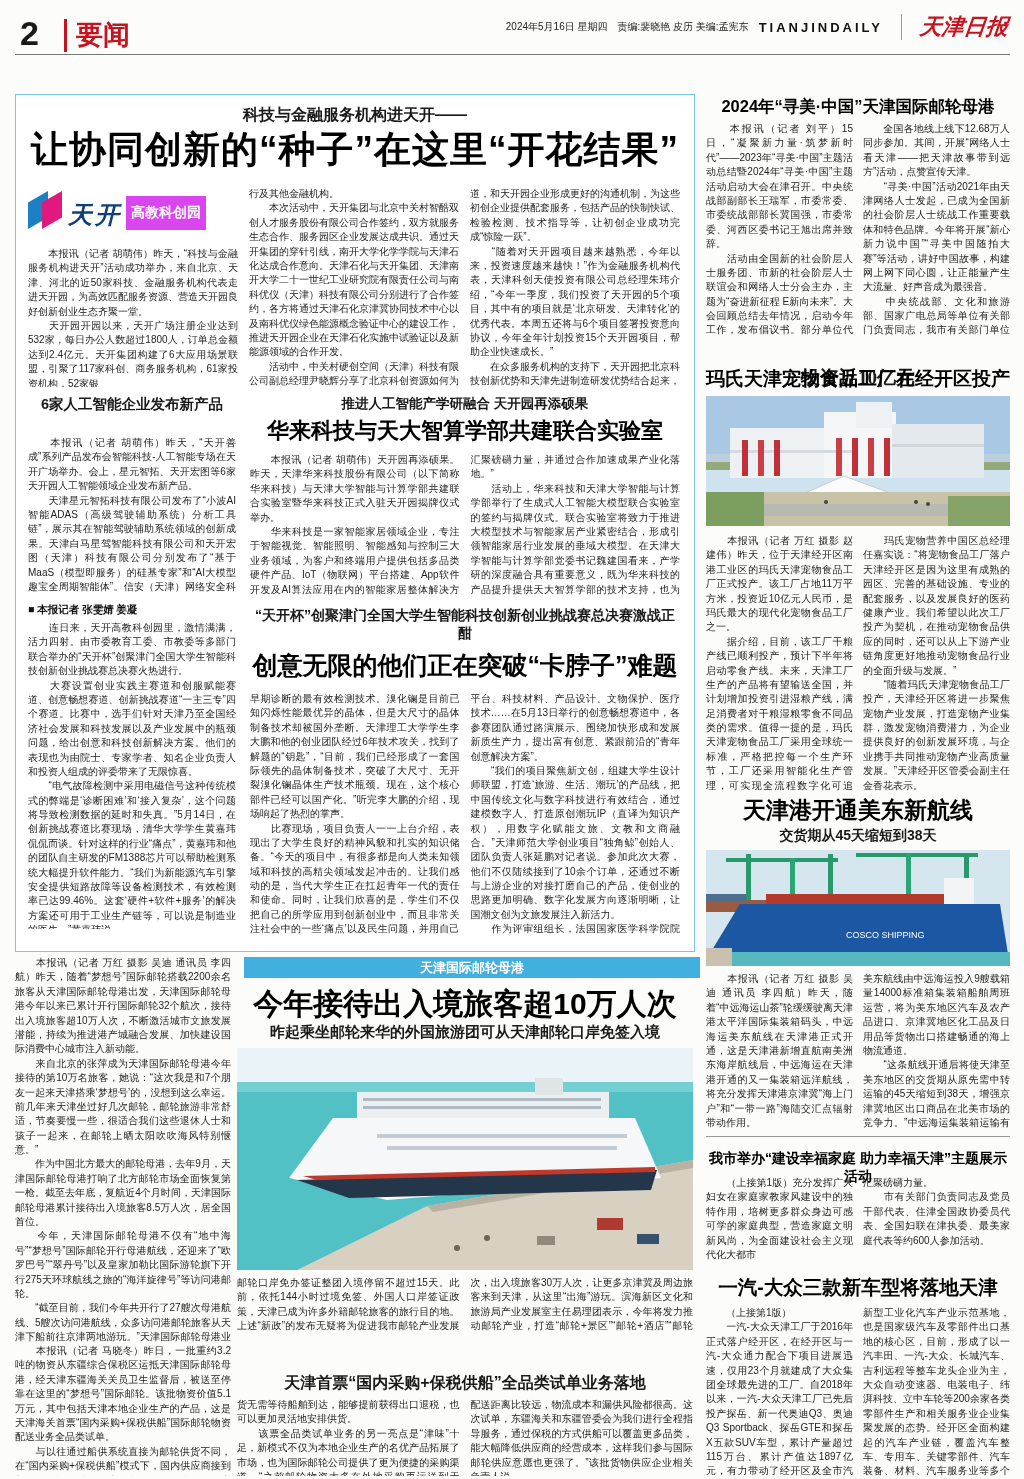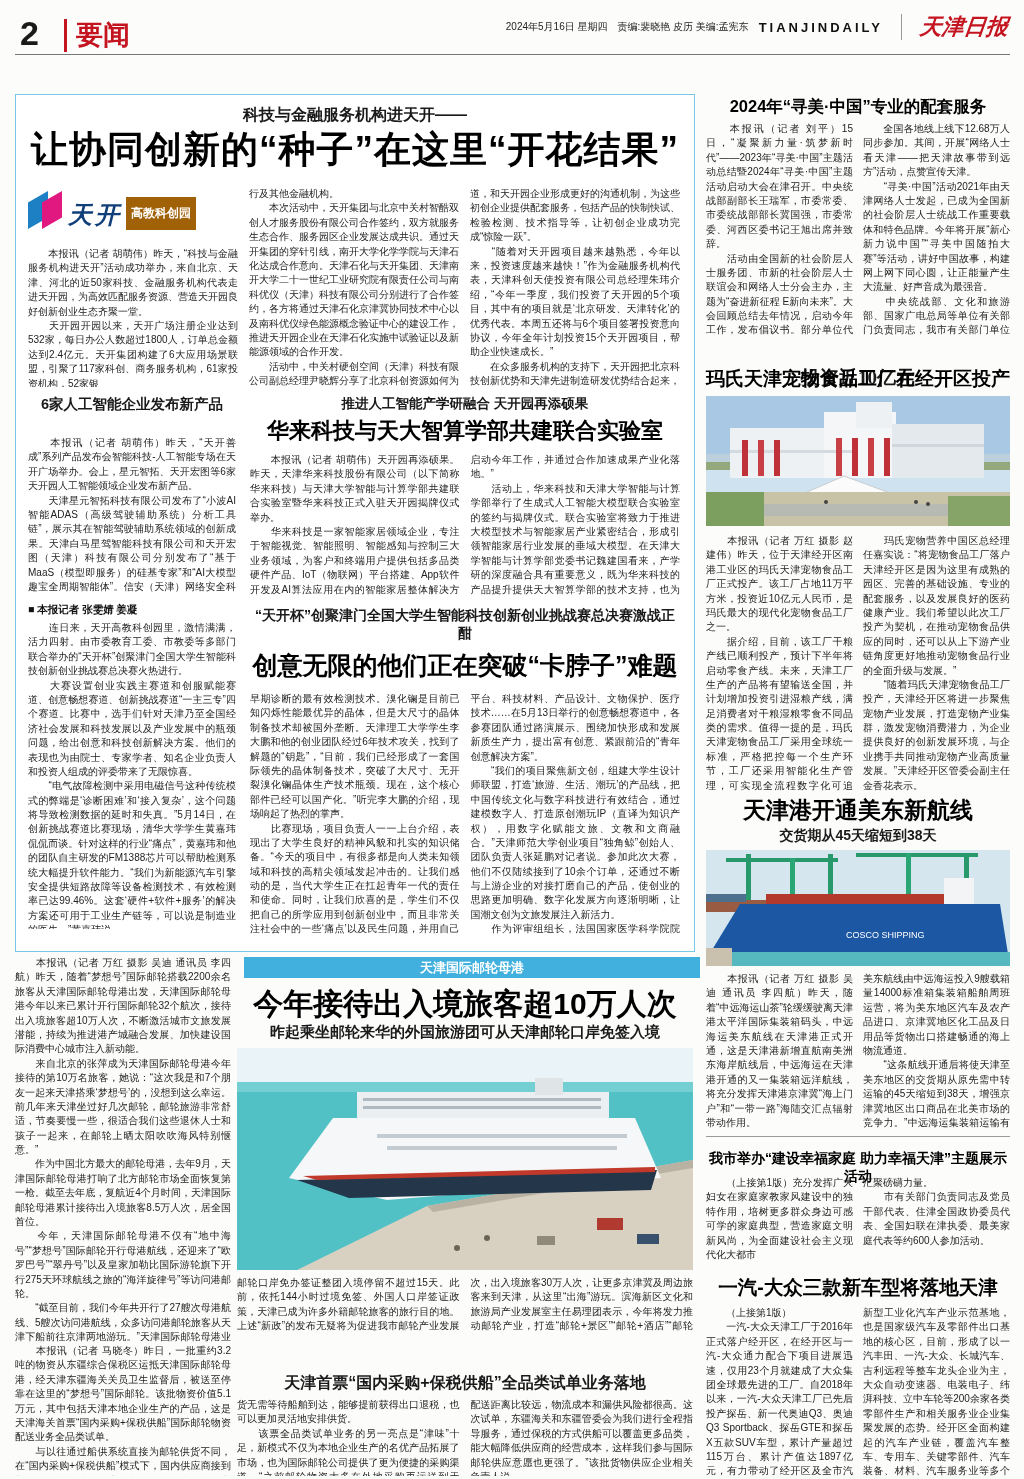--- a/index.html
+++ b/index.html
@@ -9,21 +9,21 @@
   .ctr{text-align:center;}
   .serif{font-family:"Liberation Serif","DejaVu Serif",serif;}
   .body{font-size:10px;line-height:1.44;text-align:justify;overflow:hidden;color:#222;}
   .para{margin:0;}
   .flex{display:flex;gap:11px;}
   .flex>div{flex:1;min-width:0;}
   .rule{background:#777;height:1px;}
   .kicker{font-weight:bold;}
   .bigh{font-weight:900;color:#000;}
   .byline{font-weight:bold;font-size:10.5px;color:#111;margin-bottom:4px;}
-  .logo-suffix{background:#a16207;color:#fff;font-size:12px;font-weight:bold;padding:8px 5px;display:inline-block;vertical-align:6px;}
+  .logo-suffix{background:#d946ef;color:#fff;font-size:14px;font-weight:bold;padding:8px 5px;display:inline-block;vertical-align:6px;}
   .logo-cn{font-size:24px;font-weight:900;color:#0f3e78;font-style:italic;letter-spacing:3px;margin:0 4px 0 6px;}
   .lm{display:inline-block;width:20px;height:38px;vertical-align:-6px;}
   .lm1{background:#1d7fc4;clip-path:polygon(0 30%,100% 0,100% 70%,0 100%);}
   .lm2{background:#e0187f;clip-path:polygon(0 30%,100% 0,100% 70%,0 100%);margin-left:-6px;}
   .banner{background:#42b0de;color:#fff;font-weight:bold;font-size:13px;line-height:21px;text-align:center;}
   .masthead-cn{color:#c41420;font-weight:900;font-style:italic;font-size:22px;transform:skewX(-6deg);display:inline-block;}
   .vbar{display:inline-block;width:1px;height:26px;background:#999;vertical-align:middle;margin:0 8px;}
 </style>
 </head>
 <body>
@@ -80,21 +80,21 @@
 
     <div class="abs" style="left:234px;top:300px;width:430px;height:200px;overflow:hidden;">
       <div class="ctr kicker" style="font-size:13.5px;">推进人工智能产学研融合 天开园再添硕果</div>
       <div class="ctr bigh" style="font-size:22px;margin:3px 0 7px;">华来科技与天大智算学部共建联合实验室</div>
       <div class="flex" style="height:150px;">
         <div class="body">
             <p class="para">　　本报讯（记者 胡萌伟）天开园再添硕果。昨天，天津华来科技股份有限公司（以下简称华来科技）与天津大学智能与计算学部共建联合实验室暨华来科技正式入驻天开园揭牌仪式举办。</p>
             <p class="para">　　华来科技是一家智能家居领域企业，专注于智能视觉、智能照明、智能感知与控制三大业务领域，为客户和终端用户提供包括多品类硬件产品、IoT（物联网）平台搭建、App软件开发及AI算法应用在内的智能家居整体解决方案。</p>
           </div>
         <div class="body">
-            <p class="para">启动今年工作，并通过合作加速成果产业化落地。”</p>
+            <p class="para">汇聚磅礴力量，并通过合作加速成果产业化落地。”</p>
             <p class="para">　　活动上，华来科技和天津大学智能与计算学部举行了生成式人工智能大模型联合实验室的签约与揭牌仪式。联合实验室将致力于推进大模型技术与智能家居产业紧密结合，形成引领智能家居行业发展的垂域大模型。在天津大学智能与计算学部党委书记魏建国看来，产学研的深度融合具有重要意义，既为华来科技的产品提升提供天大智算学部的技术支持，也为学部的科研提供真实广阔的场景。</p>
           </div>
       </div>
     </div>
 
     <div class="abs" style="left:12px;top:508px;width:208px;height:334px;overflow:hidden;">
       <div class="byline">■ 本报记者 张雯婧 姜凝</div>
       <div class="body" style="height:308px;">
           <p class="para">　　连日来，天开高教科创园里，激情满满，活力四射。由市委教育工委、市教委等多部门联合举办的“天开杯”创聚津门全国大学生智能科技创新创业挑战赛总决赛火热进行。</p>
           <p class="para">　　大赛设置创业实践主赛道和创服赋能赛道、创意畅想赛道、创新挑战赛道“一主三专”四个赛道。比赛中，选手们针对天津乃至全国经济社会发展和科技发展以及产业发展中的瓶颈问题，给出创意和科技创新解决方案。他们的表现也为由院士、专家学者、知名企业负责人和投资人组成的评委带来了无限惊喜。</p>
@@ -171,21 +171,21 @@
       </div>
     <div class="body">
         <p class="para">配送距离比较远，物流成本和漏供风险都很高。这次试单，东疆海关和东疆管委会为我们进行全程指导服务，通过保税的方式供船可以覆盖更多品类，能大幅降低供应商的经营成本，这样我们参与国际邮轮供应意愿也更强了。”该批货物供应企业相关负责人说。</p>
       </div>
   </div>
   <div class="abs body" style="left:15px;top:1344px;width:216px;height:132px;">
       <p class="para">　　本报讯（记者 马晓冬）昨日，一批重约3.2吨的物资从东疆综合保税区运抵天津国际邮轮母港，经天津东疆海关关员卫生监督后，被送至停靠在这里的“梦想号”国际邮轮。该批物资价值5.1万元，其中包括天津本地企业生产的产品，这是天津海关首票“国内采购+保税供船”国际邮轮物资配送业务全品类试单。</p>
       <p class="para">　　与以往通过船供系统直接为邮轮供货不同，在“国内采购+保税供船”模式下，国内供应商接到邮轮公司订单后，可先将货物存储在综保区，申请出口退税，待邮轮靠港后再由配送企业办理运输、报关等手续，将物资运送上船。对于国内供应商来说，采用这一模式供</p>
     </div>
 
-  <div class="abs ctr bigh" style="left:706px;top:96px;width:304px;font-size:16.5px;">2024年“寻美·中国”专业的配套服务</div>
+  <div class="abs ctr bigh" style="left:706px;top:96px;width:304px;font-size:16.5px;">2024年“寻美·中国”天津国际邮轮母港</div>
   <div class="abs flex" style="left:706px;top:122px;width:304px;height:214px;gap:10px;">
     <div class="body">
         <p class="para">　　本报讯（记者 刘平）15日，“凝聚新力量·筑梦新时代”——2023年“寻美·中国”主题活动总结暨2024年“寻美·中国”主题活动启动大会在津召开。中央统战部副部长王瑞军，市委常委、市委统战部部长冀国强，市委常委、河西区委书记王旭出席并致辞。</p>
         <p class="para">　　活动由全国新的社会阶层人士服务团、市新的社会阶层人士联谊会和网络人士分会主办，主题为“奋进新征程 E新向未来”。大会回顾总结去年情况，启动今年工作，发布倡议书。部分单位代表发言。部分省（区、市）党委统战部和新的社会阶层人士联谊组织负责人，新浪微博、抖音等13家互联网平台代表，知名网络人士参加。</p>
       </div>
     <div class="body">
         <p class="para">　　全国各地线上线下12.68万人同步参加。其间，开展“网络人士看天津——把天津故事带到远方”活动，点赞宣传天津。</p>
         <p class="para">　　“寻美·中国”活动2021年由天津网络人士发起，已成为全国新的社会阶层人士统战工作重要载体和特色品牌。今年将开展“新心新力说中国”“寻美中国随拍大赛”等活动，讲好中国故事，构建网上网下同心圆，让正能量产生大流量、好声音成为最强音。</p>
         <p class="para">　　中央统战部、文化和旅游部、国家广电总局等单位有关部门负责同志，我市有关部门单位和各区委统战部负责同志出席。</p>
       </div>

